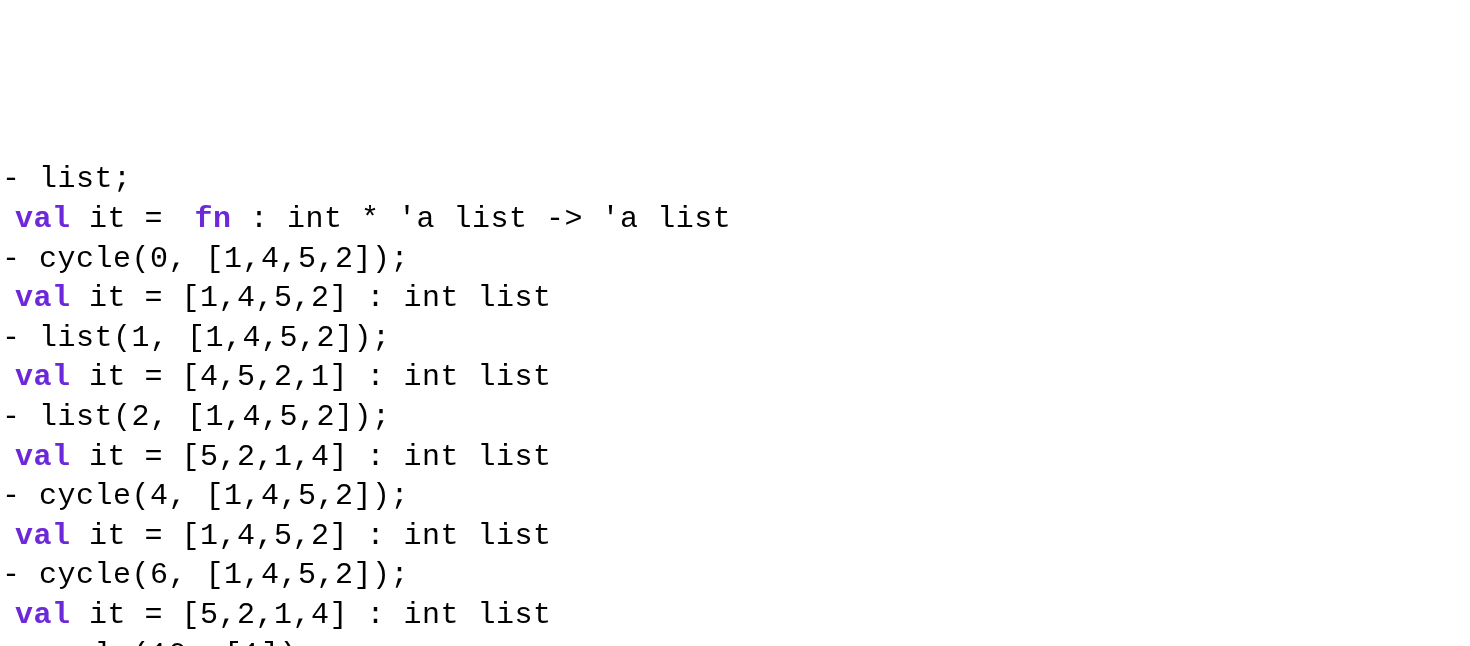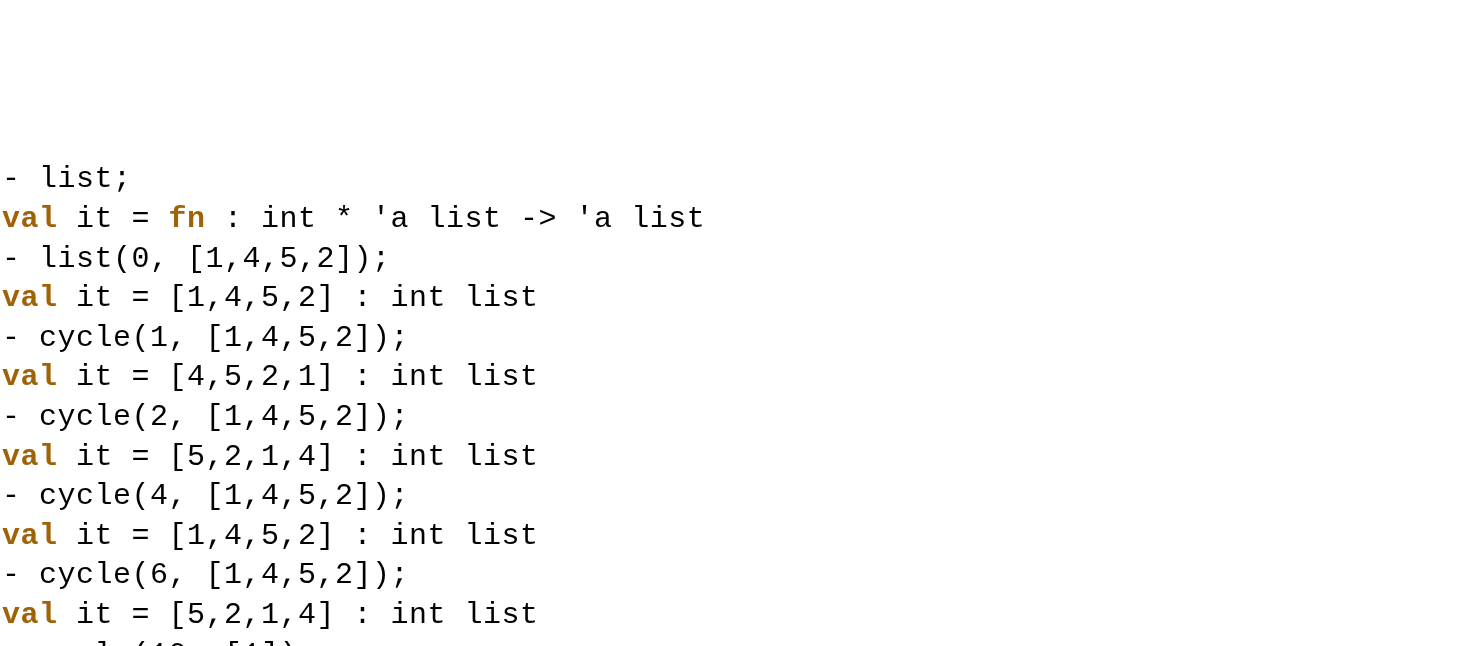--- a/index.html
+++ b/index.html
@@ -7,36 +7,37 @@
       font-size: 30px;
       line-height: 1.32;
       margin: 0;
       padding: 2px;
       background: #ffffff;
       color: #000000;
       white-space: pre;
       letter-spacing: 0.5px;
     }
     .kw {
-      color: #a16207;
+      color: #6d28d9;
       font-weight: bold;
+      margin-left: 13px;
     }
   </style>
 </head>
 <body>
 
 
 
 <div><span><span>- </span><span>list;</span></span>
 <span><span class="kw">val</span><span> it = </span><span class="kw">fn</span><span> : int * 'a list -&gt; 'a list</span></span>
-<span><span>- </span><span>list(0, [1,4,5,2]);</span></span>
+<span><span>- </span><span>cycle(0, [1,4,5,2]);</span></span>
 <span><span class="kw">val</span><span> it = [1,4,5,2] : int list</span></span>
-<span><span>- </span><span>cycle(1, [1,4,5,2]);</span></span>
+<span><span>- </span><span>list(1, [1,4,5,2]);</span></span>
 <span><span class="kw">val</span><span> it = [4,5,2,1] : int list</span></span>
-<span><span>- </span><span>cycle(2, [1,4,5,2]);</span></span>
+<span><span>- </span><span>list(2, [1,4,5,2]);</span></span>
 <span><span class="kw">val</span><span> it = [5,2,1,4] : int list</span></span>
 <span><span>- </span><span>cycle(4, [1,4,5,2]);</span></span>
 <span><span class="kw">val</span><span> it = [1,4,5,2] : int list</span></span>
 <span><span>- </span><span>cycle(6, [1,4,5,2]);</span></span>
 <span><span class="kw">val</span><span> it = [5,2,1,4] : int list</span></span>
 <span><span>- </span><span>cycle(10, [1]);</span></span>
 
 
 </div>
 

